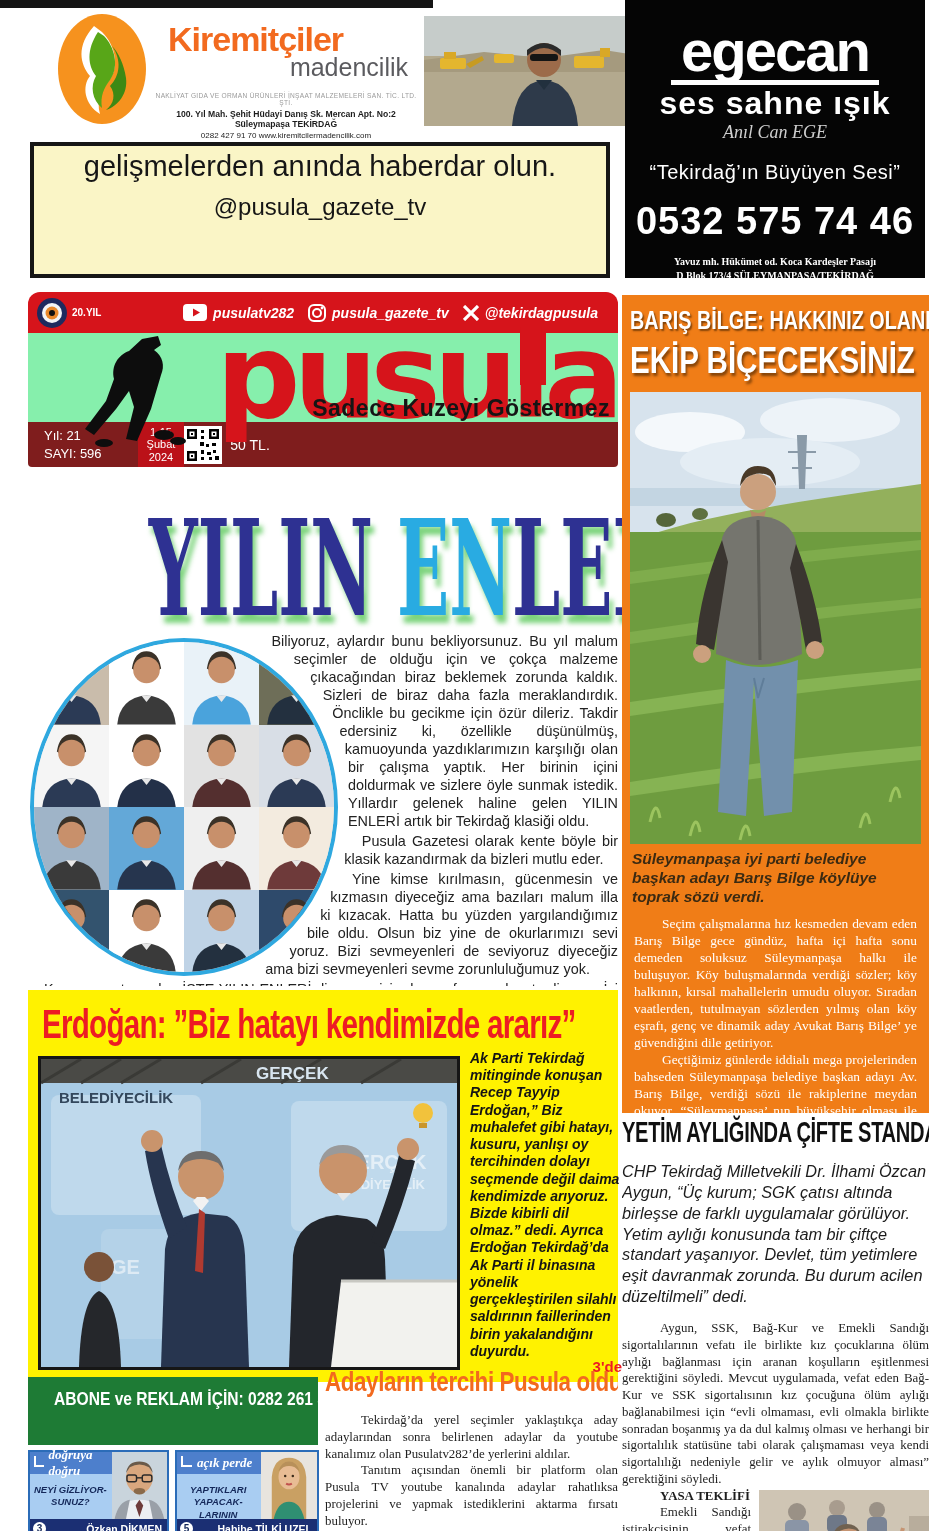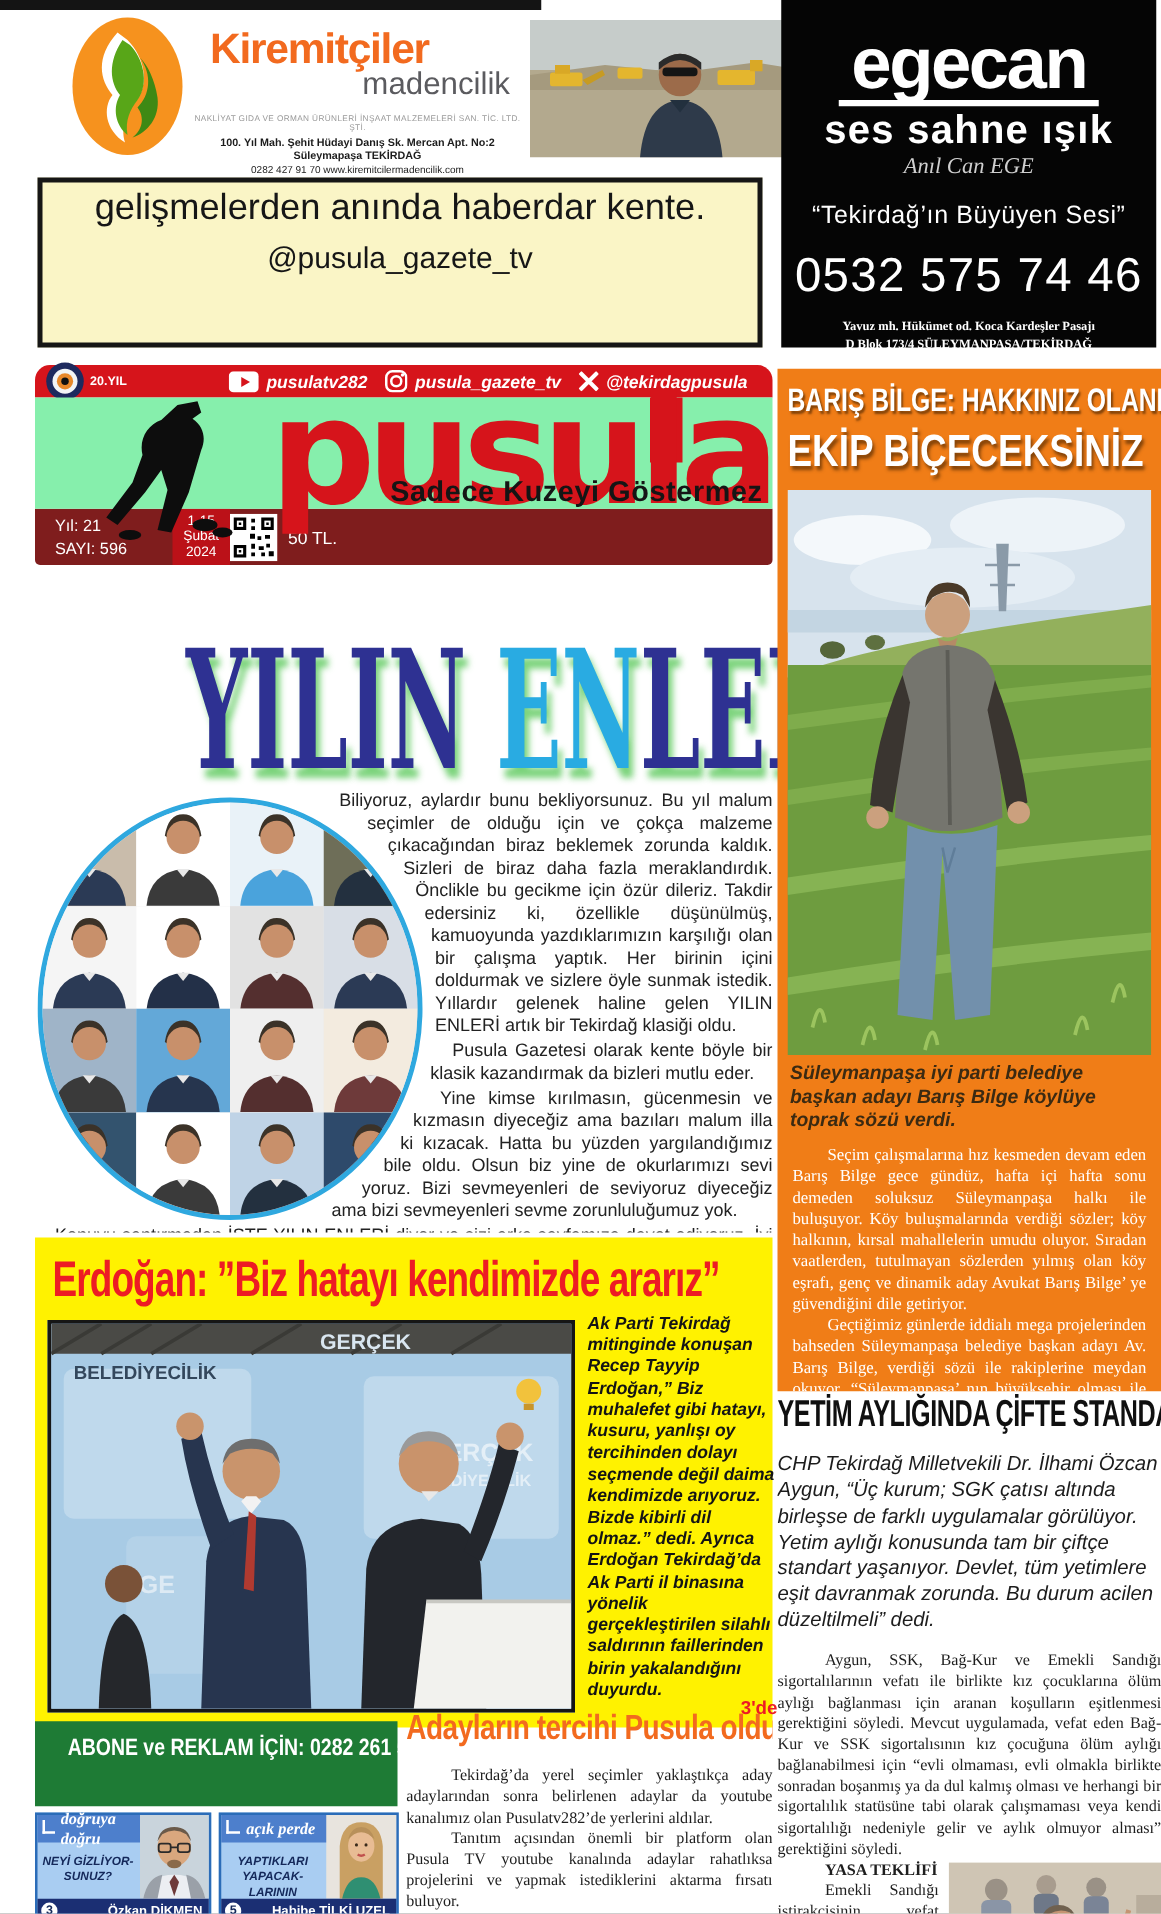--- a/index.html
+++ b/index.html
@@ -21,33 +21,33 @@
   .km-l3{font-size:8px;color:#1c1c1c;margin-top:2px;}
   .km-photo{left:394px;top:8px;width:218px;height:110px;}
 
   
   .ad-egecan{left:625px;top:0;width:300px;height:278px;background:#050505;color:#fff;text-align:center;}
   .eg-logo{display:inline-block;margin-top:22px;font-size:58px;font-weight:bold;letter-spacing:-2px;
            border-bottom:5px solid #fff;padding:0 10px 0;line-height:1.0;}
   .eg-sub{font-size:32px;font-weight:bold;letter-spacing:1px;margin-top:0px;}
   .eg-owner{font-size:18px;color:#cfcfcf;font-family:"Liberation Serif",serif;font-style:italic;margin-top:0px;}
   .eg-slogan{font-size:20px;margin-top:18px;letter-spacing:.5px;}
-  .eg-phone{font-size:38px;font-weight:normal;margin-top:16px;letter-spacing:1px;}
+  .eg-phone{font-size:38px;font-weight:bold;margin-top:16px;letter-spacing:1px;}
   .eg-a{font-size:10px;font-weight:bold;font-family:"Liberation Serif",serif;margin-top:12px;line-height:1.35;}
 
   
   .insta-banner{left:30px;top:142px;width:572px;height:128px;background:#FAF5C6;border:4px solid #161616;
                 text-align:center;color:#161616;}
   .ib-l1{font-size:29px;margin-top:14px;}
   .ib-l2{font-size:29px;margin-top:4px;}
   .ib-h{font-size:24px;margin-top:10px;}
 
   
   .masthead{left:28px;top:292px;width:590px;height:205px;}
-  .mh-top{height:26px;background:#D6141B;border-radius:12px 12px 0 0;display:flex;align-items:center;}
+  .mh-top{height:41px;background:#D6141B;border-radius:12px 12px 0 0;display:flex;align-items:center;}
   .mh-anniv{color:#fff;font-size:10px;font-weight:bold;margin-left:2px;}
   .mh-socials{margin-left:auto;margin-right:12px;display:flex;align-items:center;gap:6px;color:#fff;
               font-size:14px;font-style:italic;font-weight:bold;}
   .mh-socials span{margin-right:8px;}
   .mh-mid{height:89px;background:#86efac;position:relative;}
   .mh-connector{position:absolute;left:492px;top:0;width:26px;height:52px;background:#D6141B;}
   .mh-logo{position:absolute;left:188px;top:-16px;font-size:118px;font-weight:800;color:#D6141B;
            letter-spacing:-7px;line-height:1;font-family:"DejaVu Sans",sans-serif;}
   .mh-tagline{position:absolute;right:8px;bottom:0px;font-size:23px;font-weight:bold;color:#151515;letter-spacing:.5px;}
   .ataturk{position:absolute;left:18px;top:2px;width:170px;height:114px;}
@@ -188,21 +188,21 @@
     <div class="eg-owner">Anıl Can EGE</div>
     <div class="eg-slogan">“Tekirdağ’ın Büyüyen Sesi”</div>
     <div class="eg-phone">0532 575 74 46</div>
     <div class="eg-a">
       <div>Yavuz mh. Hükümet od. Koca Kardeşler Pasajı</div>
       <div>D Blok 173/4 SÜLEYMANPAŞA/TEKİRDAĞ</div>
     </div>
   </div>
 
   <div class="abs insta-banner">
-    <div class="ib-l2">gelişmelerden anında haberdar kente.</div>
+    <div class="ib-l2">gelişmelerden anında haberdar olun.</div>
     <div class="ib-h">@pusula_gazete_tv</div>
   </div>
 
   <div class="abs masthead">
     <div class="mh-top">
       <svg width="34" height="34" style="margin-left:8px" viewBox="0 0 34 34">
         <circle cx="16" cy="17" r="15" fill="#1E2A5E"></circle>
         <circle cx="16" cy="17" r="10" fill="#F2F4F6"></circle>
         <circle cx="16" cy="17" r="6.5" fill="#E8882A"></circle>
         <circle cx="16" cy="17" r="3" fill="#101010"></circle>

